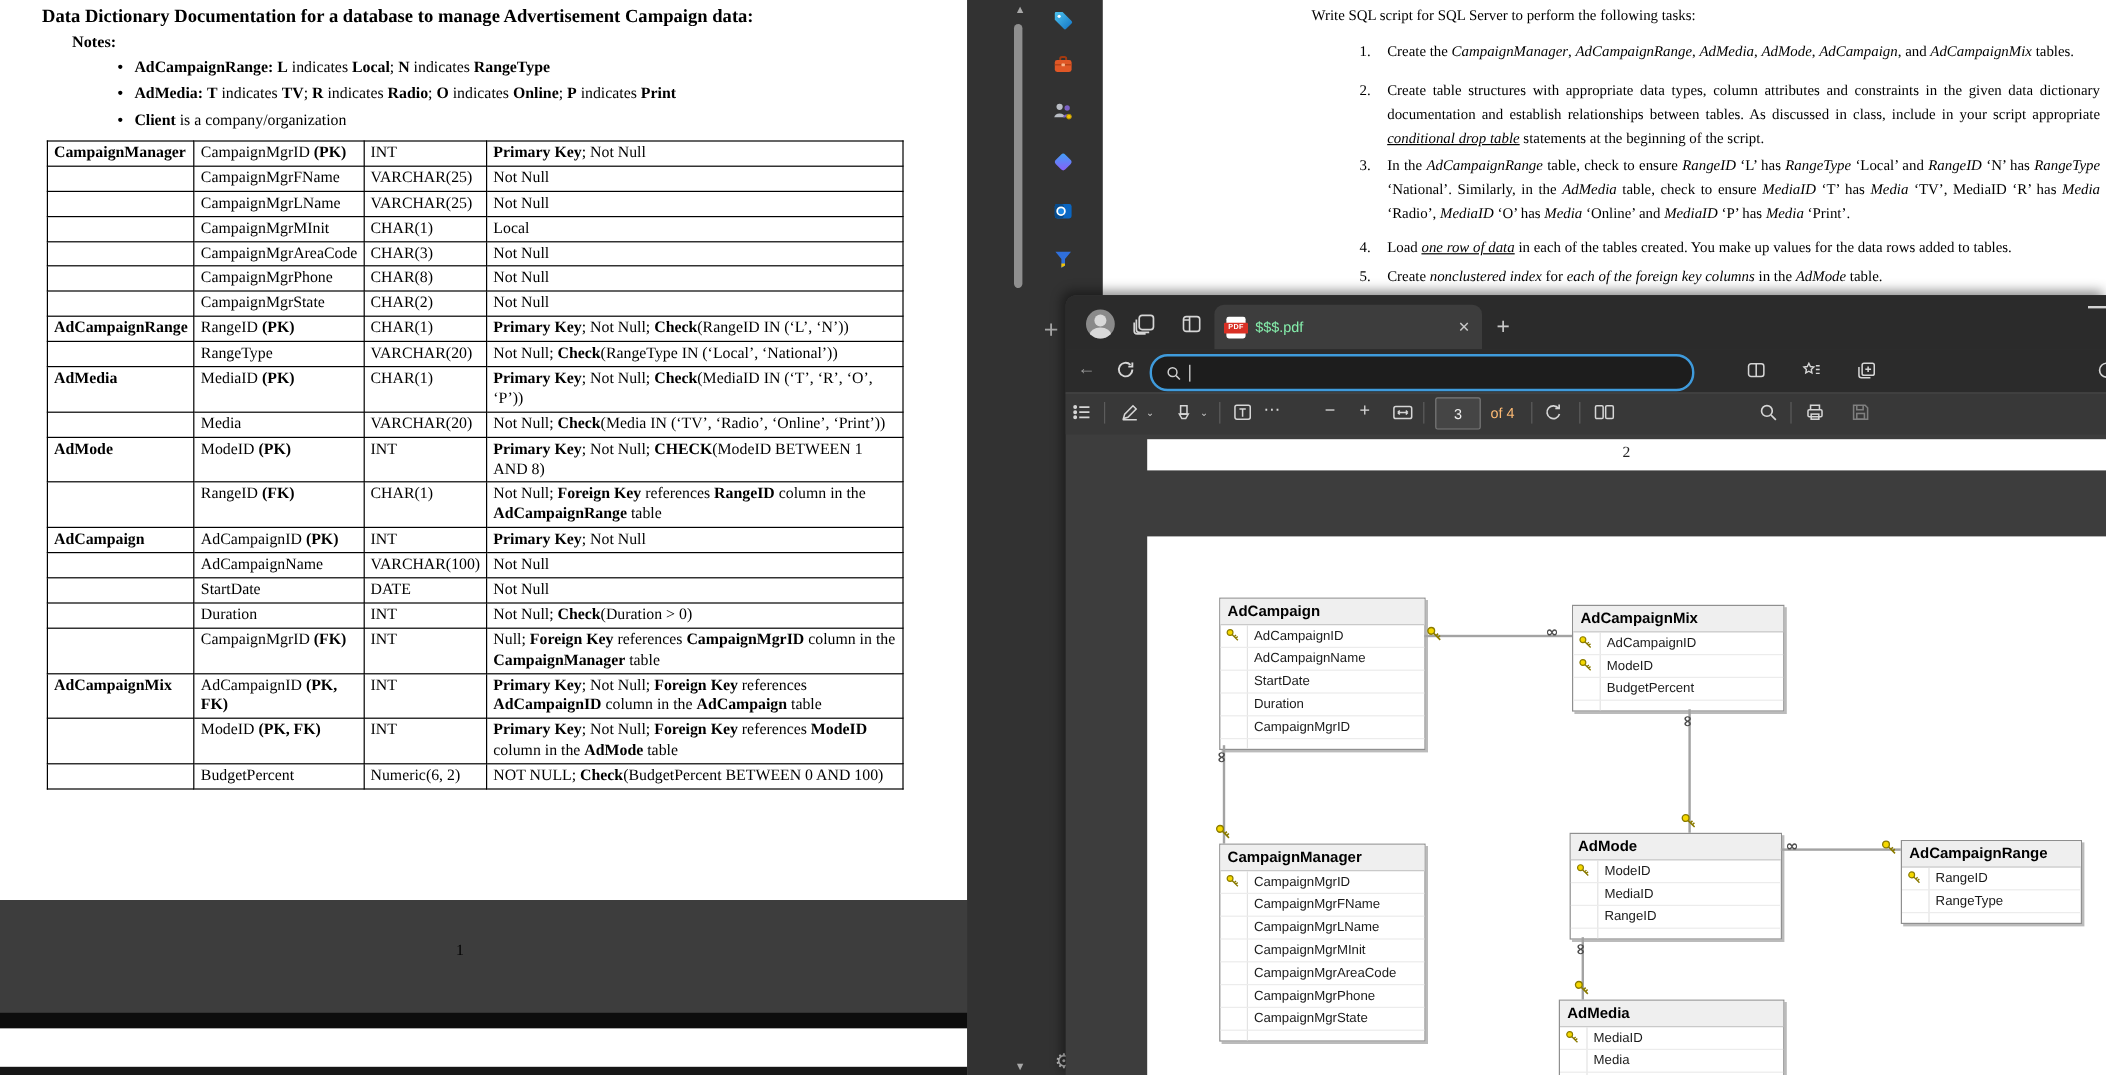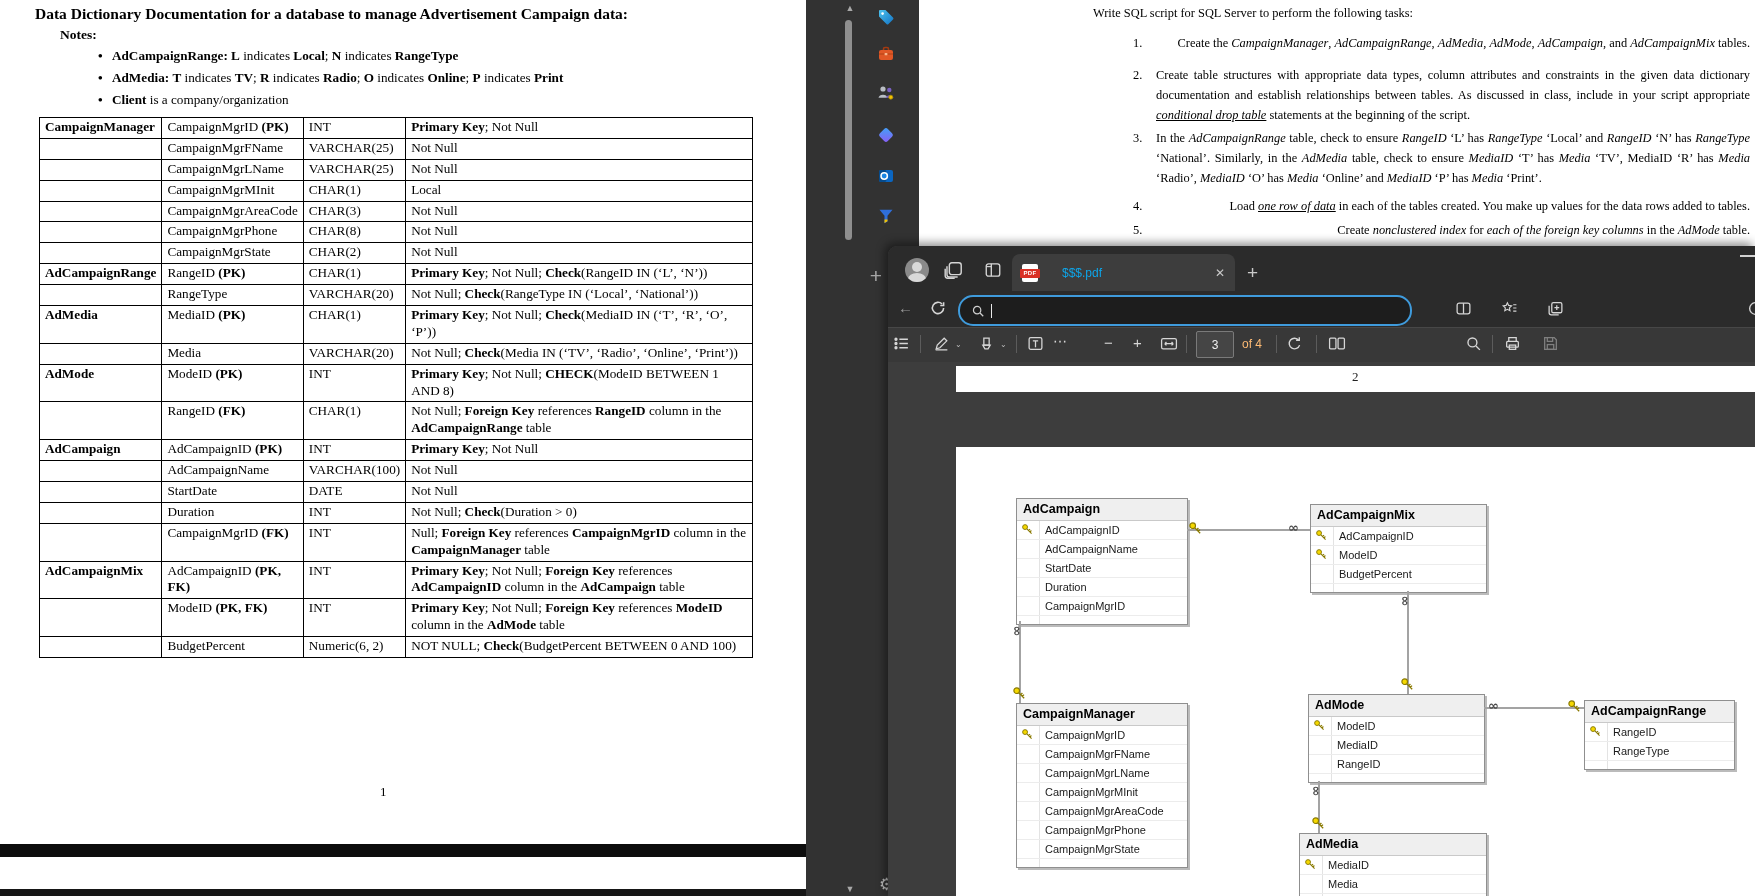--- a/index.html
+++ b/index.html
@@ -1,19 +1,19 @@
 <!DOCTYPE html>
 <html><head>
 <meta charset="utf-8">
 <style>
   html,body{margin:0;padding:0;background:#3d3d3d;}
   .canvas{position:relative;width:1755px;height:896px;overflow:hidden;background:#3d3d3d;font-family:"Liberation Sans",sans-serif;}
   .abs{position:absolute;}
   
-  .page1{left:0;top:0;width:806px;height:844px;background:#fff;color:#000;font-family:"Liberation Serif","DejaVu Serif",serif;}
+  .page1{left:0;top:0;width:806px;height:750px;background:#fff;color:#000;font-family:"Liberation Serif","DejaVu Serif",serif;}
   .doc-title{left:35px;top:5px;font-size:15.5px;font-weight:bold;white-space:nowrap;}
   .notes-label{left:60px;top:27px;font-size:13.5px;font-weight:bold;}
   .note-li{left:98px;font-size:13.2px;white-space:nowrap;}
   .note-li .dot{display:inline-block;width:14px;font-weight:bold;}
   .dd-table{left:39px;top:117px;border-collapse:collapse;table-layout:fixed;font-size:13.2px;line-height:1.28;}
   .dd-table th,.dd-table td{border:1px solid #000;padding:1px 5px 2px 5px;vertical-align:top;text-align:left;overflow:hidden;}
   .dd-table th{font-size:13.8px;}
   .pg-sep{left:0;top:844px;width:806px;height:13px;background:#0d0d0d;}
   .page2stub{left:0;top:857px;width:806px;height:39px;background:#fff;}
   .bottom-strip{left:0;top:889px;width:806px;height:7px;background:#161616;}
@@ -24,37 +24,37 @@
   .thumb{left:845px;top:20px;width:7px;height:220px;background:#8f8f8f;border-radius:4px;}
   .sic{width:18px;height:18px;left:877px;}
   .sic svg{width:18px;height:18px;display:block;}
   .strip-plus{left:864px;top:264px;width:24px;text-align:center;font-size:21px;color:#a6a6a6;font-weight:300;}
   .gear{left:879px;top:874px;font-size:17px;color:#bdbdbd;}
   
   .backpage{left:919px;top:0;width:836px;height:246px;background:#fff;color:#000;}
   .tasks-intro{left:1093px;top:6px;font-size:12.4px;font-family:"Liberation Serif",serif;white-space:nowrap;color:#000;}
   .task{left:1133px;width:617px;display:flex;font-size:12.4px;line-height:20px;font-family:"Liberation Serif",serif;color:#000;}
   .task .num{width:23px;flex:none;}
-  .task .body{flex:1;text-align:right;}
+  .task .body{flex:1;}
   .task.just .body{text-align:justify;}
   .task i{font-family:"Liberation Serif",serif;}
   
   .win{left:888px;top:246px;width:867px;height:650px;background:#3d3d3d;border-top-left-radius:9px;box-shadow:-3px -3px 10px rgba(0,0,0,.45);}
   .tabbar{left:888px;top:246px;width:867px;height:45px;background:#2b2b2b;border-top-left-radius:9px;}
   .navbar{left:888px;top:291px;width:867px;height:36px;background:#2b2b2b;}
   .pdfbar{left:888px;top:327px;width:867px;height:34px;background:#383838;border-top:1px solid #474747;}
   .tb-ic{color:#d6d6d6;}
   .tb-ic svg{display:block;}
   .avatar{left:905px;top:258px;width:24px;height:24px;border-radius:50%;background:#8a8a8a;overflow:hidden;}
   .avatar::before{content:"";position:absolute;left:7px;top:4px;width:10px;height:10px;border-radius:50%;background:#d9d9d9;}
   .avatar::after{content:"";position:absolute;left:3px;top:15px;width:18px;height:12px;border-radius:50%;background:#d9d9d9;}
   .tab{left:1012px;top:254px;width:223px;height:37px;background:#3d3d3d;border-radius:8px 8px 0 0;display:flex;align-items:center;}
   .pdfbadge{margin-left:10px;width:16px;height:18px;background:#fff;border-radius:2px;position:relative;flex:none;}
   .pdfbadge span{position:absolute;left:-2px;top:5px;width:20px;height:9px;background:#d93025;color:#fff;font-size:6px;font-weight:bold;text-align:center;line-height:9px;border-radius:1px;letter-spacing:.3px;}
-  .tabtitle{margin-left:24px;color:#0ea5e9;font-size:12px;flex:1;white-space:nowrap;overflow:hidden;}
+  .tabtitle{margin-left:8px;color:#86efac;font-size:12px;flex:1;white-space:nowrap;overflow:hidden;}
   .tabclose{color:#c9c9c9;font-size:12px;margin-right:10px;cursor:default;}
   .newtab{left:1247px;top:262px;color:#c9c9c9;font-size:19px;font-weight:300;}
   .minimize{left:1740px;top:255px;width:15px;height:2px;background:#d2d2d2;}
   .addrbar{left:958px;top:295px;width:450px;height:27px;background:#1d1d1d;border:2px solid #3f9bdc;border-radius:15px;display:flex;align-items:center;}
   .caret{width:1px;height:14px;background:#e8e8e8;margin-left:6px;}
   .pagebox{left:1196px;top:331px;width:36px;height:25px;background:#454545;border:1px solid #7a7a7a;border-radius:2px;color:#f0f0f0;font-size:12px;text-align:center;font-family:"Liberation Sans",sans-serif;padding:0;}
   .of4{left:1242px;top:337px;color:#fdba74;font-size:12px;}
   .vsep{width:1px;height:18px;background:#5c5c5c;}
   .chev{color:#bdbdbd;font-size:8px;}
   

